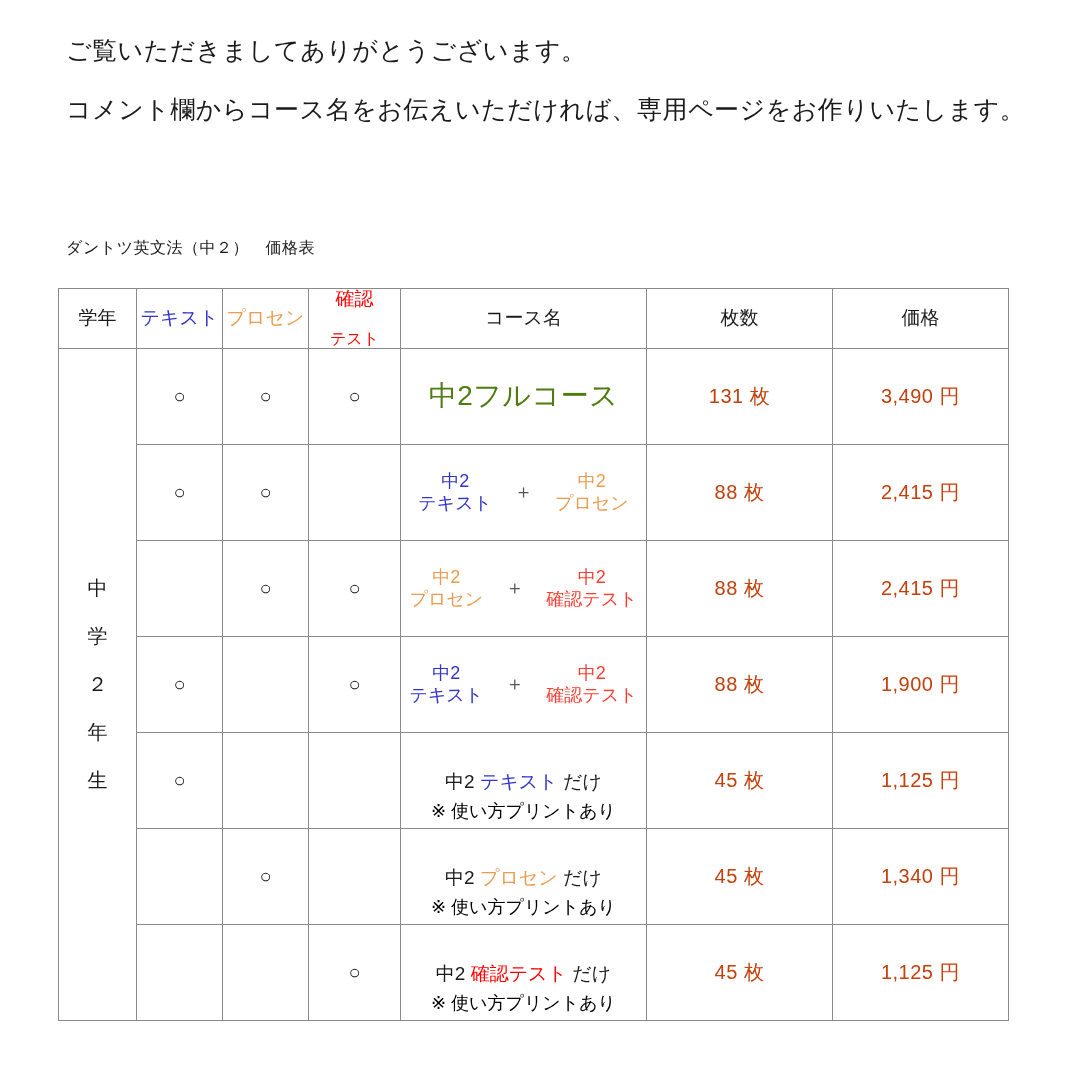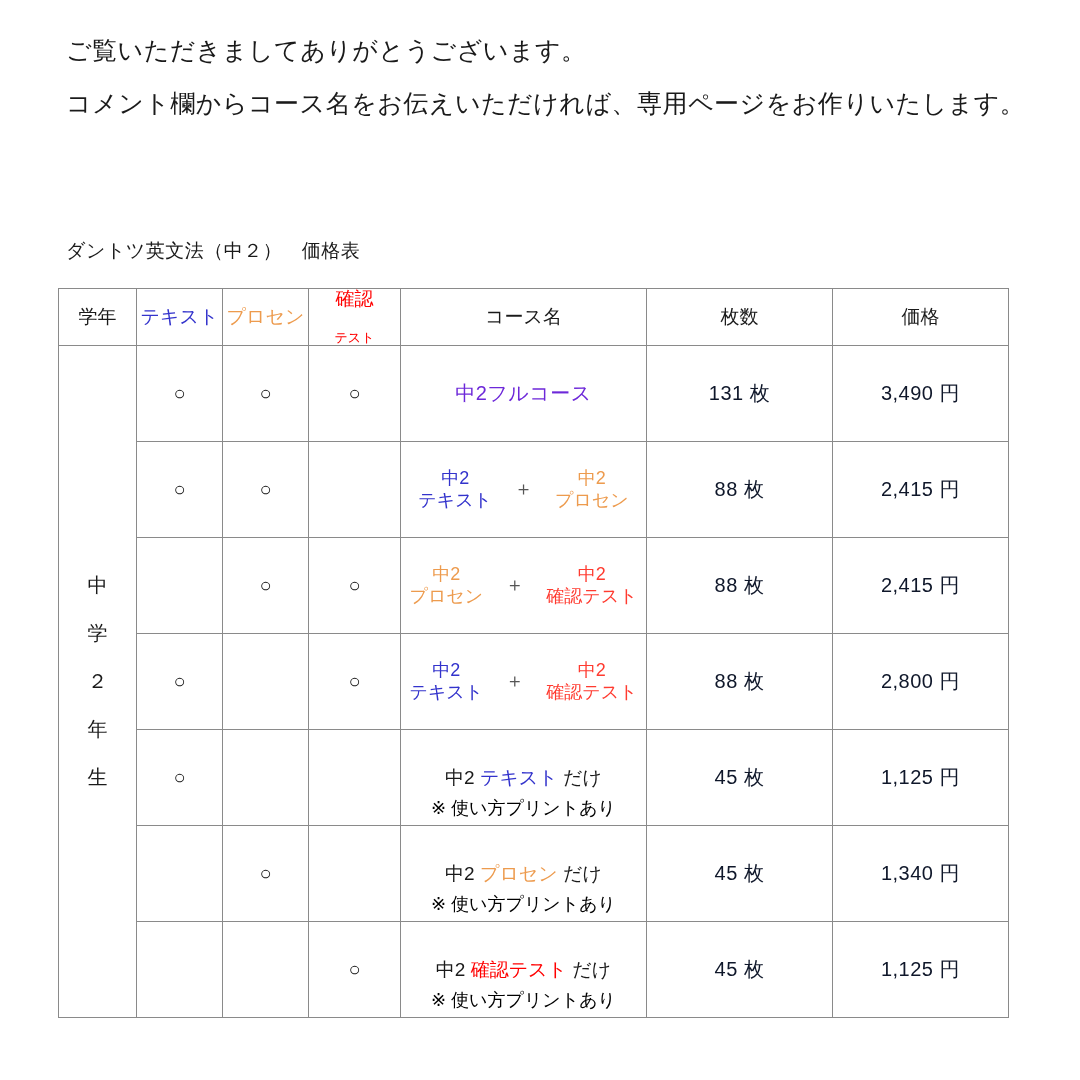--- a/index.html
+++ b/index.html
@@ -30,21 +30,21 @@
     top: 34px;
     width: 960px;
   }
   .intro-line {
     font-size: 25px;
     line-height: 1.3;
     letter-spacing: 0.5px;
     color: #1a1a1a;
     white-space: nowrap;
   }
-  .intro-line.l1 { margin-bottom: 20px; }
+  .intro-line.l1 { margin-bottom: 26px; }
   .intro-line.l2 { margin-bottom: 26px; position: relative; }
   .intro-line.l3 { margin-bottom: 11px; }
 
   .hl-wrap {
     position: relative;
     display: inline-block;
   }
   .hl-underline {
     position: absolute;
     left: 0;
@@ -53,21 +53,21 @@
     height: 7px;
     background: #ED7D31;
     border-radius: 4px;
   }
 
   
   .table-caption {
     position: absolute;
     left: 66px;
     top: 238px;
-    font-size: 19px;
+    font-size: 16px;
     letter-spacing: 0.5px;
     color: #1a1a1a;
     white-space: nowrap;
   }
 
   
   .price-table {
     position: absolute;
     left: 58px;
     top: 288px;
@@ -104,21 +104,21 @@
   .col-kakunin { width: 92px; }
   .col-course  { width: 246px; }
   .col-sheets  { width: 186px; }
   .col-price   { width: 176px; }
 
   
   .h-text    { color: #3333cc; font-size: 19px; }
   .h-purosen { color: #ED9B4E; font-size: 19px; }
   .h-kakunin { color: #ff0000; line-height: 1.05; }
   .h-kakunin .k-top { font-size: 19px; display: block; }
-  .h-kakunin .k-bot { font-size: 13px; display: block; margin-top: 22px; }
+  .h-kakunin .k-bot { font-size: 16px; display: block; margin-top: 22px; }
 
   
   .grade-cell {
     font-size: 20px;
     line-height: 1.0;
   }
   .grade-vert {
     display: flex;
     flex-direction: column;
     align-items: center;
@@ -131,22 +131,22 @@
 
   
   .mark {
     font-size: 21px;
     color: #111111;
     line-height: 1;
   }
 
   
   .course-plain {
-    font-size: 20px;
-    color: #6d28d9;
+    font-size: 28px;
+    color: #4d7c0f;
     letter-spacing: 0.5px;
   }
 
   .combo {
     display: flex;
     align-items: center;
     justify-content: center;
     gap: 22px;
   }
   .combo-item {
@@ -172,21 +172,21 @@
     line-height: 1.6;
     font-size: 19px;
     margin-top: 32px;
   }
   .single .sline1 { white-space: nowrap; }
   .single .sline2 { white-space: nowrap; color: #000000; font-size: 18px; }
   .single .tail { color: #1a1a1a; }
 
   .sheets, .price-val {
     font-size: 20px;
-    color: #0f172a;
+    color: #c2410c;
     letter-spacing: 0.5px;
     margin-left: 28px;
   }
 </style>
 </head>
 <body>
 
 <div class="page">
 
   <div class="intro">
@@ -294,21 +294,21 @@
               <span>テキスト</span>
             </span>
             <span class="combo-plus">＋</span>
             <span class="combo-item c-red">
               <span>中2</span>
               <span>確認テスト</span>
             </span>
           </div>
         </td>
         <td class="sheets">88 枚</td>
-        <td class="price-val">2,800 円</td>
+        <td class="price-val">1,900 円</td>
       </tr>
 
       <tr>
         <td class="mark">○</td>
         <td class="mark"></td>
         <td class="mark"></td>
         <td>
           <div class="single">
             <span class="sline1"><span class="tail">中2 </span><span class="c-blue">テキスト</span><span class="tail"> だけ</span></span>
             <span class="sline2">※ 使い方プリントあり</span>

